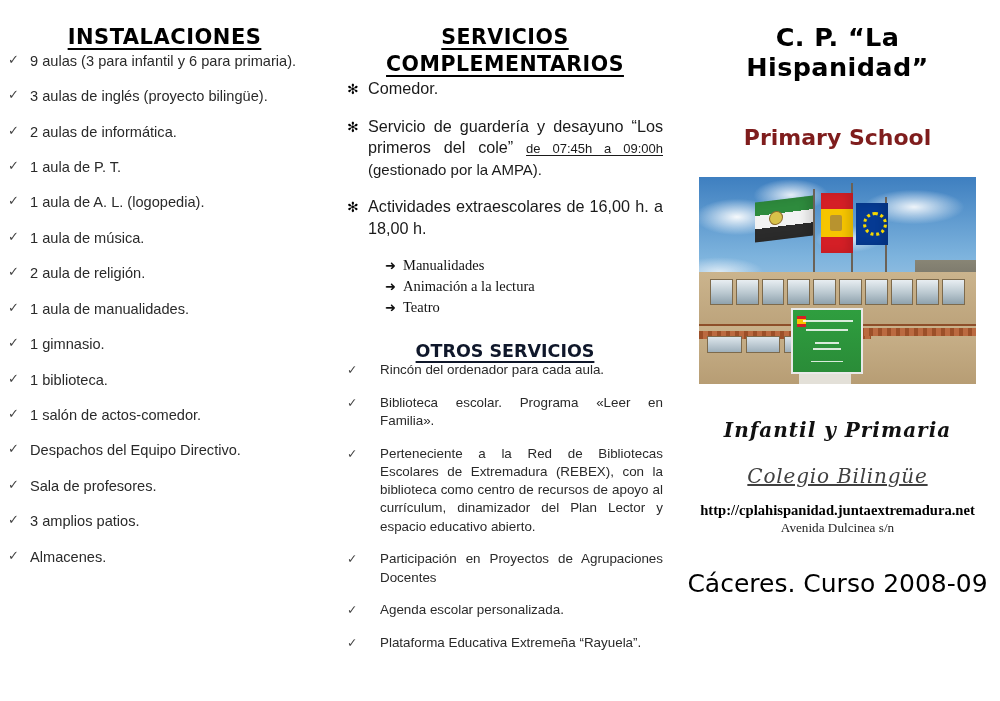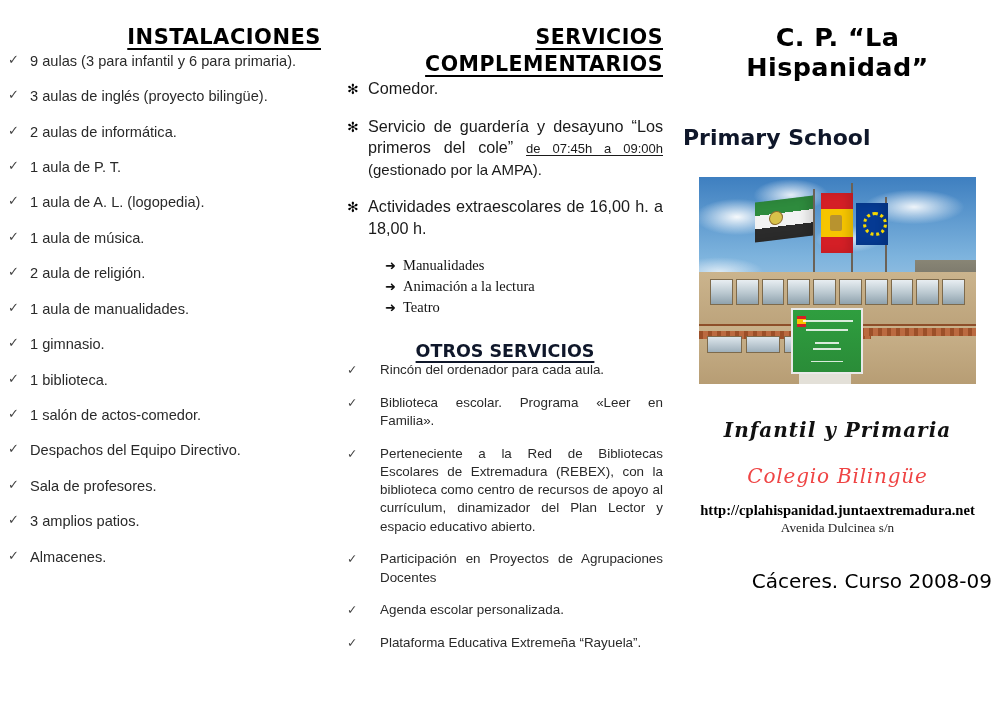--- a/index.html
+++ b/index.html
@@ -30,21 +30,21 @@
   .col-left   { width: 335px; padding: 24px 14px 0 8px; }
   .col-mid    { width: 340px; padding: 24px 12px 0 12px; }
   .col-right  { width: 325px; padding: 22px 8px 0 8px; }
 
   
   .heading {
     font-family: "DejaVu Sans", sans-serif;
     font-weight: bold;
     font-size: 21px;
     letter-spacing: 0.5px;
-    text-align: right;
+    text-align: center;
     text-decoration: underline;
     text-underline-offset: 4px;
     text-decoration-thickness: 2px;
     color: #000;
     line-height: 1.32;
     margin: 0;
   }
   .heading-2line { font-size: 20.5px; }
   .heading-small {
     font-family: "DejaVu Sans", sans-serif;
@@ -166,21 +166,22 @@
     font-size: 25.5px;
     text-align: center;
     color: #000;
     margin: 0;
     letter-spacing: 0.4px;
   }
   .brand-sub1 {
     font-family: "DejaVu Sans", sans-serif;
     font-weight: bold;
     font-size: 22px;
-    color: #0f172a;
+    text-align: center;
+    color: #7f1d1d;
     margin: 43px 0 0 0;
   }
   .brand-sub2 {
     font-family: "DejaVu Sans", sans-serif;
     font-size: 21px;
     text-align: center;
     color: #000;
     margin: 3px 0 0 0;
   }
 
@@ -339,43 +340,44 @@
     text-align: center;
     color: #111;
     margin: 34px 0 0 0;
     letter-spacing: 1px;
   }
   .script-small {
     font-family: "DejaVu Serif", serif;
     font-style: italic;
     font-size: 20px;
     text-align: center;
-    color: #ef4444;
+    color: #404040;
     margin: 22px 0 0 0;
     letter-spacing: 0.8px;
+    text-decoration: underline;
   }
   .url-line {
     font-family: "Liberation Serif", serif;
     font-weight: bold;
     font-size: 14.6px;
     text-align: center;
     color: #000;
     margin: 14px 0 0 0;
   }
   .addr-line {
     font-family: "Liberation Serif", serif;
     font-size: 13.2px;
     text-align: center;
     color: #222;
     margin: 1px 0 0 0;
   }
   .footer-line {
     font-family: "DejaVu Sans", sans-serif;
-    font-size: 20px;
-    text-align: right;
+    font-size: 25px;
+    text-align: center;
     color: #000;
     margin: 33px 0 0 0;
   }
 </style>
 </head>
 <body>
 
 <div class="page">
 
   <div class="col col-left">

